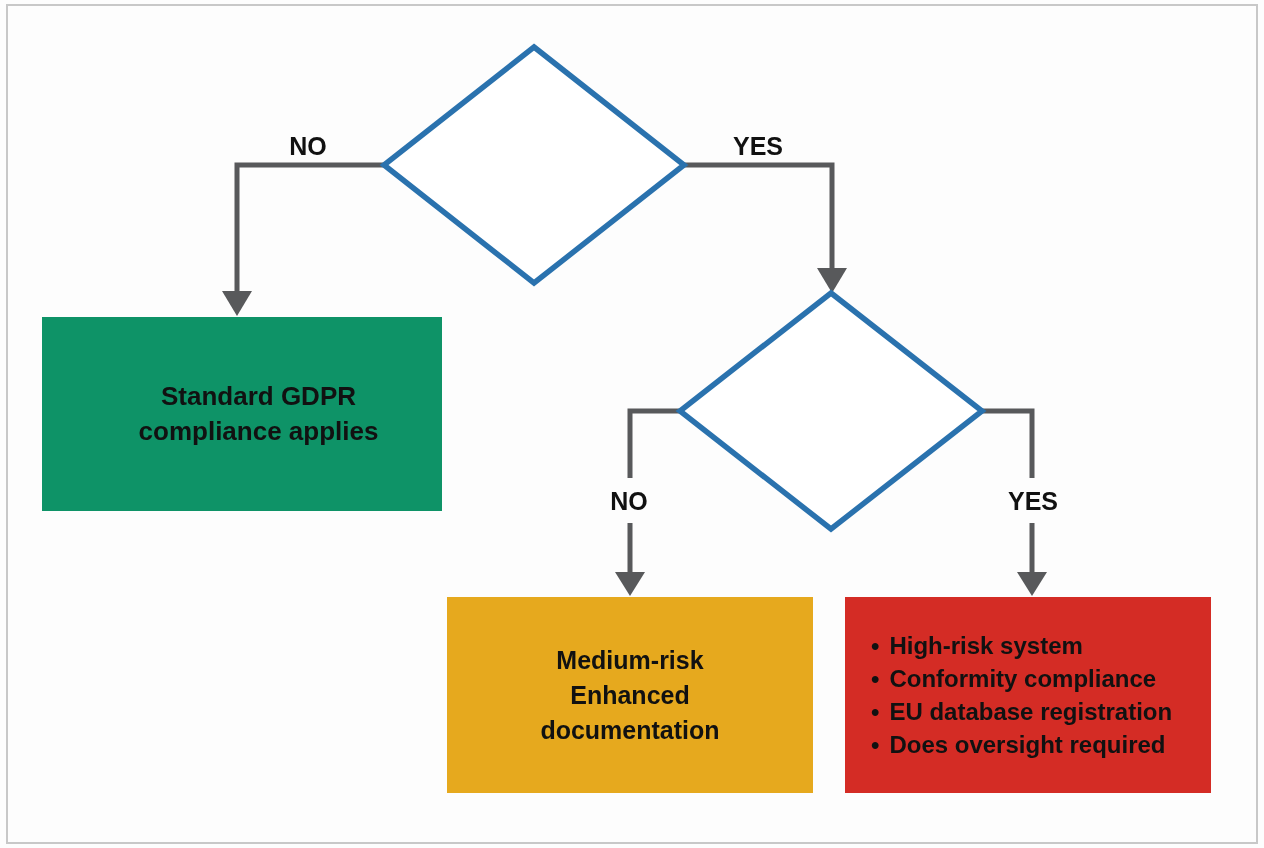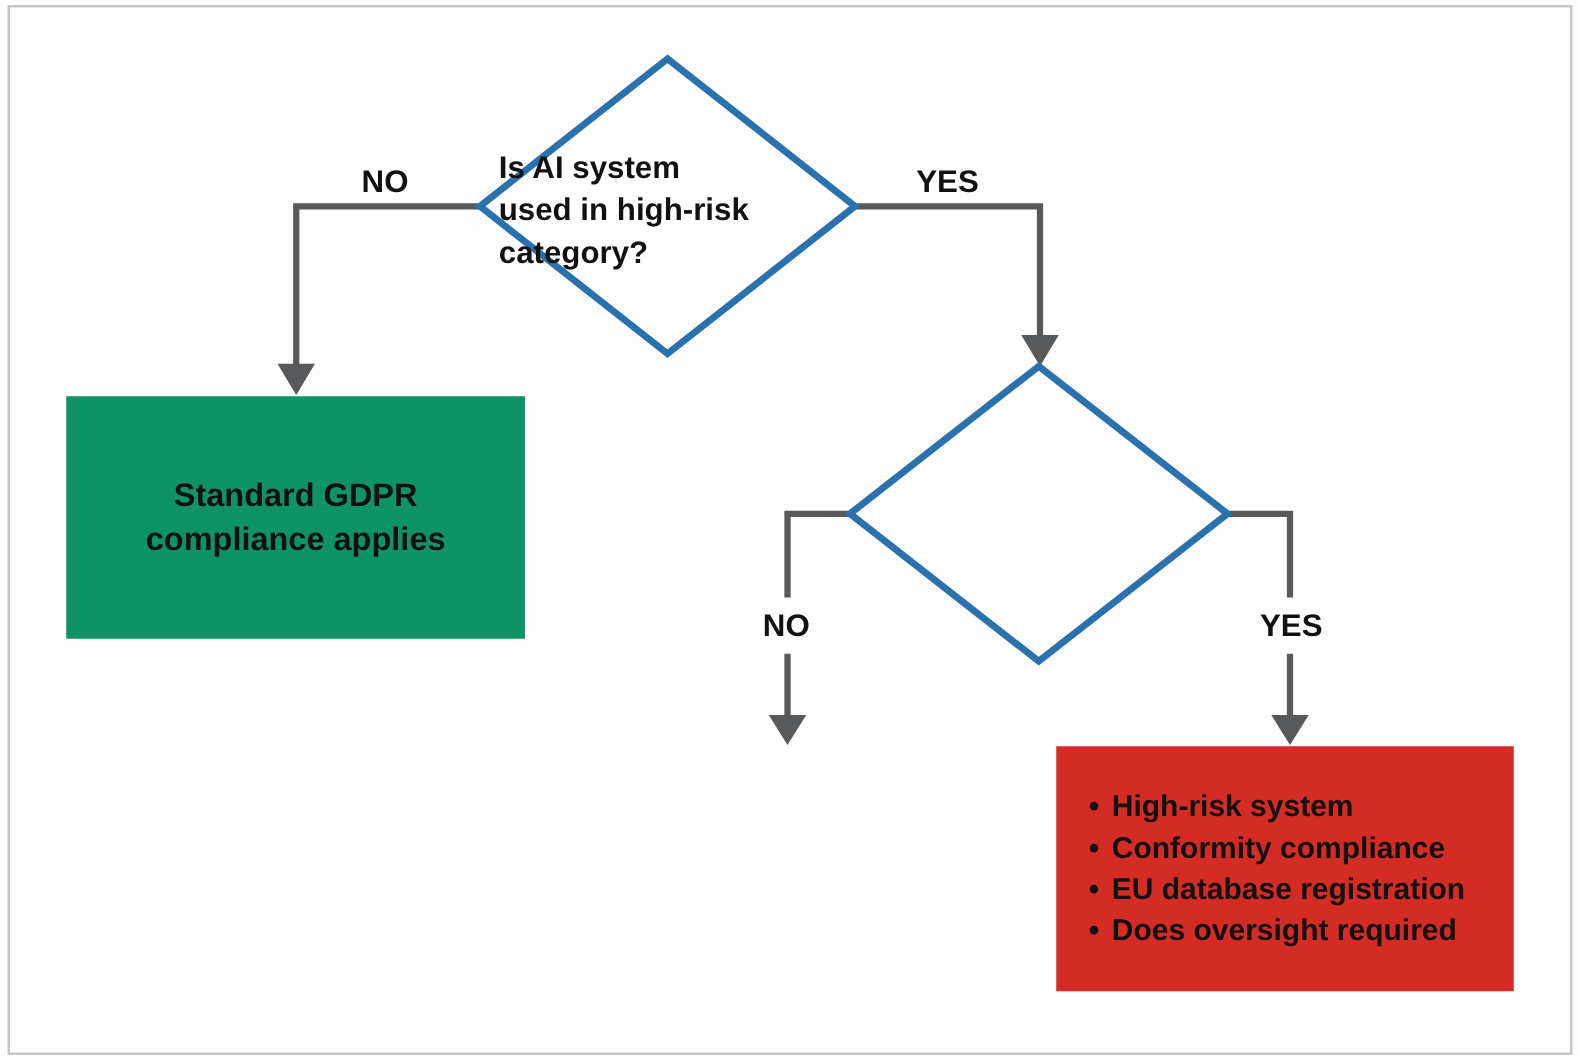--- a/index.html
+++ b/index.html
@@ -38,21 +38,21 @@
   .branch-label { font-size: 25px; line-height: 1; }
   .box {
     position: absolute;
     display: flex;
     align-items: center;
     justify-content: center;
     font-weight: 700;
     text-align: center;
     white-space: pre-line;
   }
-  .box-green  { left: 53px;  top: 317px; width: 367px; height: 194px; font-size: 26px; line-height: 35px; }
+  .box-green  { left: 42px;  top: 317px; width: 367px; height: 194px; font-size: 26px; line-height: 35px; padding-left: 33px; }
   .box-yellow { left: 447px; top: 597px; width: 366px; height: 196px; font-size: 25px; line-height: 35px; }
   .box-red {
     left: 845px; top: 597px; width: 366px; height: 196px;
     flex-direction: column;
     align-items: flex-start;
     justify-content: center;
     padding-left: 26px;
     box-sizing: border-box;
     text-align: left;
     font-size: 24px;
@@ -79,34 +79,36 @@
     <path d="M680,411 H630 V478 M630,523 V573" fill="none" stroke-width="5" stroke="#58595b"></path>
     <polygon points="615,572 645,572 630,596" fill="#58595b"></polygon>
 
     <path d="M982,411 H1032 V478 M1032,523 V573" fill="none" stroke-width="5" stroke="#58595b"></path>
     <polygon points="1017,572 1047,572 1032,596" fill="#58595b"></polygon>
 
     <polygon points="534,47 684,165 534,283 384,165" fill="#ffffff" stroke-width="5.5" stroke="#2a72ae"></polygon>
     <polygon points="831,293 982,411 831,529 680,411" fill="#ffffff" stroke-width="5.5" stroke="#2a72ae"></polygon>
   </svg>
 
-  <div class="txt question" style="left:534px; top:168px;">Is AI system
-used in high-risk
-category?</div>
   <div class="txt branch-label" style="left:308px; top:146px;">NO</div>
   <div class="txt branch-label" style="left:758px; top:146px;">YES</div>
 
   <div class="txt branch-label" style="left:629px; top:501px;">NO</div>
   <div class="txt branch-label" style="left:1033px; top:501px;">YES</div>
 
   <div class="box box-green" style="background-color: rgb(14, 147, 103);">
     <span>Standard GDPR
 compliance applies</span>
   </div>
 
+  <div class="box box-yellow" style="background-color: rgb(230, 169, 30);">
+    <span>Medium-risk
+Enhanced
+documentation</span>
+  </div>
 
   <div class="box box-red" style="background-color: rgb(212, 44, 37);">
     <div class="bullet-row">
       <span class="bullet-glyph">•</span>
       <span>High-risk system</span>
     </div>
     <div class="bullet-row">
       <span class="bullet-glyph">•</span>
       <span>Conformity compliance</span>
     </div>

